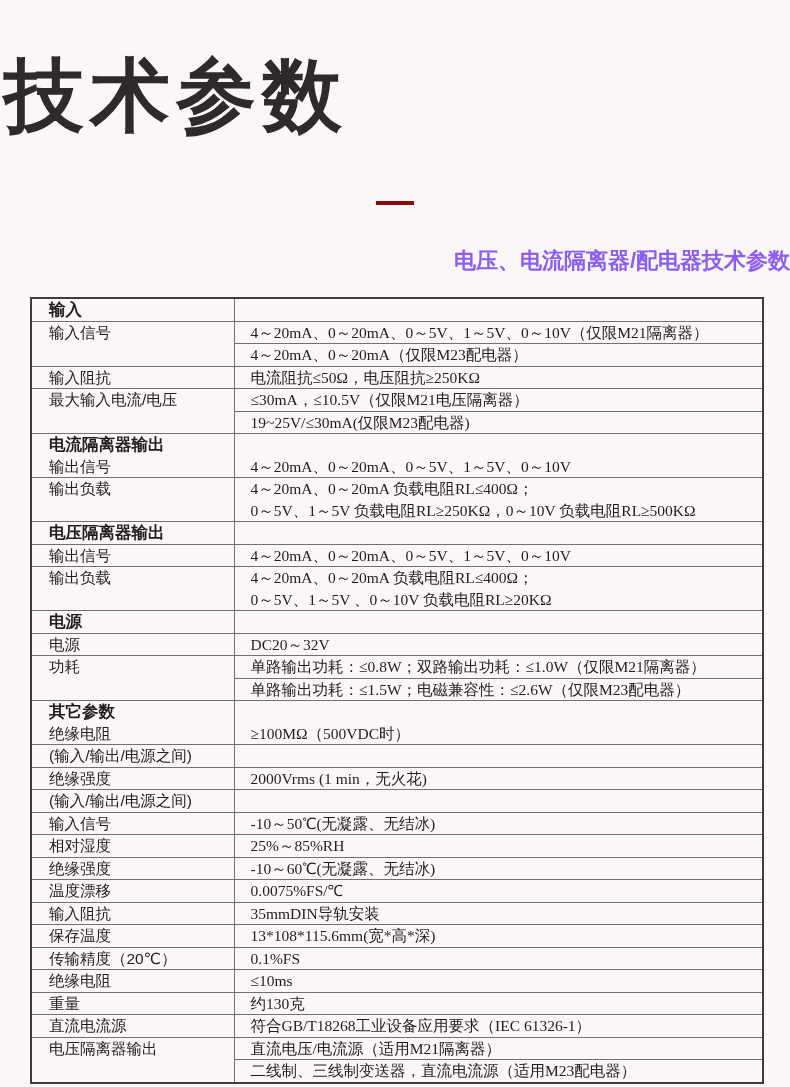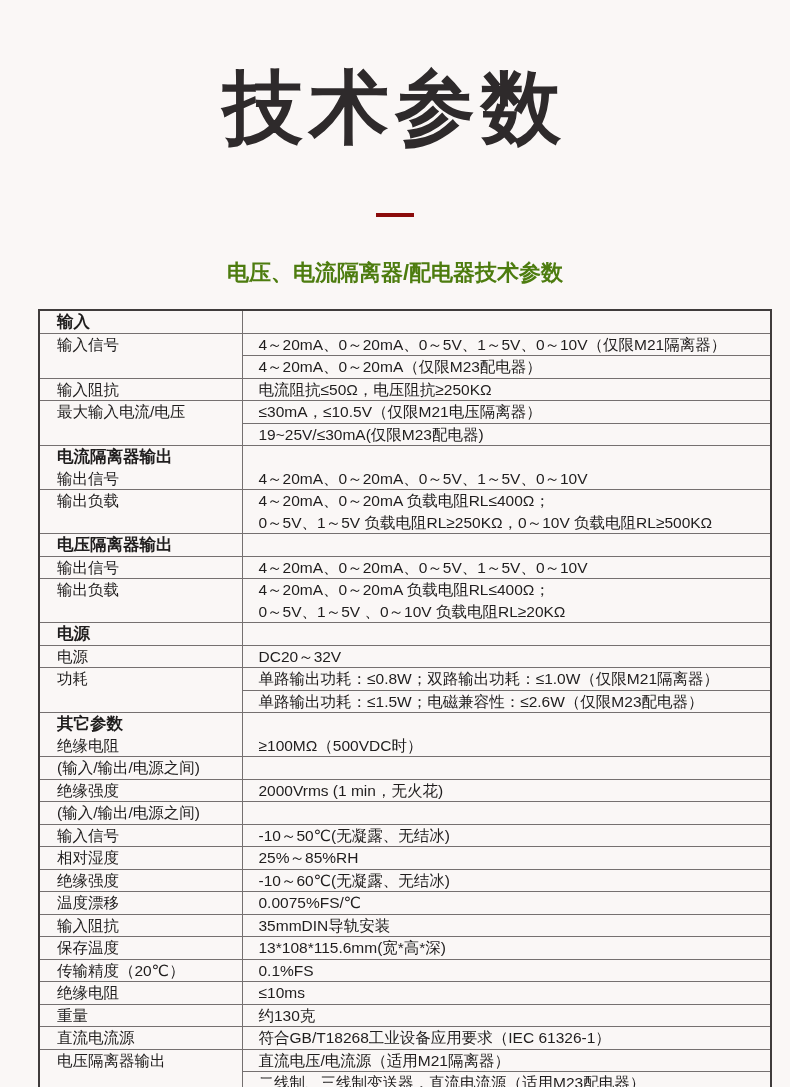--- a/index.html
+++ b/index.html
@@ -5,58 +5,57 @@
   html,body{margin:0;padding:0;}
   body{
     width:790px;height:1087px;
     background:#faf7f6;
     font-family:"Liberation Sans","DejaVu Sans",sans-serif;
     color:#1f1d1d;
     overflow:hidden;
   }
   .page{width:790px;height:1087px;position:relative;}
   .page-title{
-    margin:16px;padding-top:46px;
-    text-align:center;
+    margin:4px;padding-top:46px;
     font-size:80px;line-height:92px;
     font-weight:900;letter-spacing:6px;
     color:#2e2a2b;
   }
   .title-dash{
     width:38px;height:4px;
     margin:59px auto 0 auto;
     background:#8b0b0b;
   }
   .table-caption{
     margin:41px 0 0 0;
-    text-align:center;
+    text-align:right;
     font-size:22px;line-height:30px;
-    font-weight:700;color:#4d7c0f;
+    font-weight:700;color:#8b5cf6;
   }
   table.spec{
     border-collapse:collapse;
     table-layout:fixed;
     width:732px;
-    margin:21px 0 0 38px;
+    margin:21px 0 0 30px;
     border:2px solid #403c3c;
     background:transparent;
   }
   col.c-label{width:203px;}
   col.c-value{width:529px;}
   td{
     border:1px solid #757070;
     font-size:15.5px;
     line-height:21.5px;
     padding:0;
     vertical-align:top;
     white-space:nowrap;
     overflow:hidden;
   }
   td.label{padding-left:17px;padding-right:4px;}
-  td.value{padding-left:16px;padding-right:4px;}
+  td.value{padding-left:16px;padding-right:4px;font-family:Liberation Serif, serif;}
   td.bold, .bold{font-weight:700;font-size:16.5px;}
   td.v-bottom{vertical-align:bottom;}
 </style>
 </head>
 <body>
 
 <div class="page">
   <h1 class="page-title">技术参数</h1>
   <div class="title-dash"></div>
   <h2 class="table-caption">电压、电流隔离器/配电器技术参数</h2>

